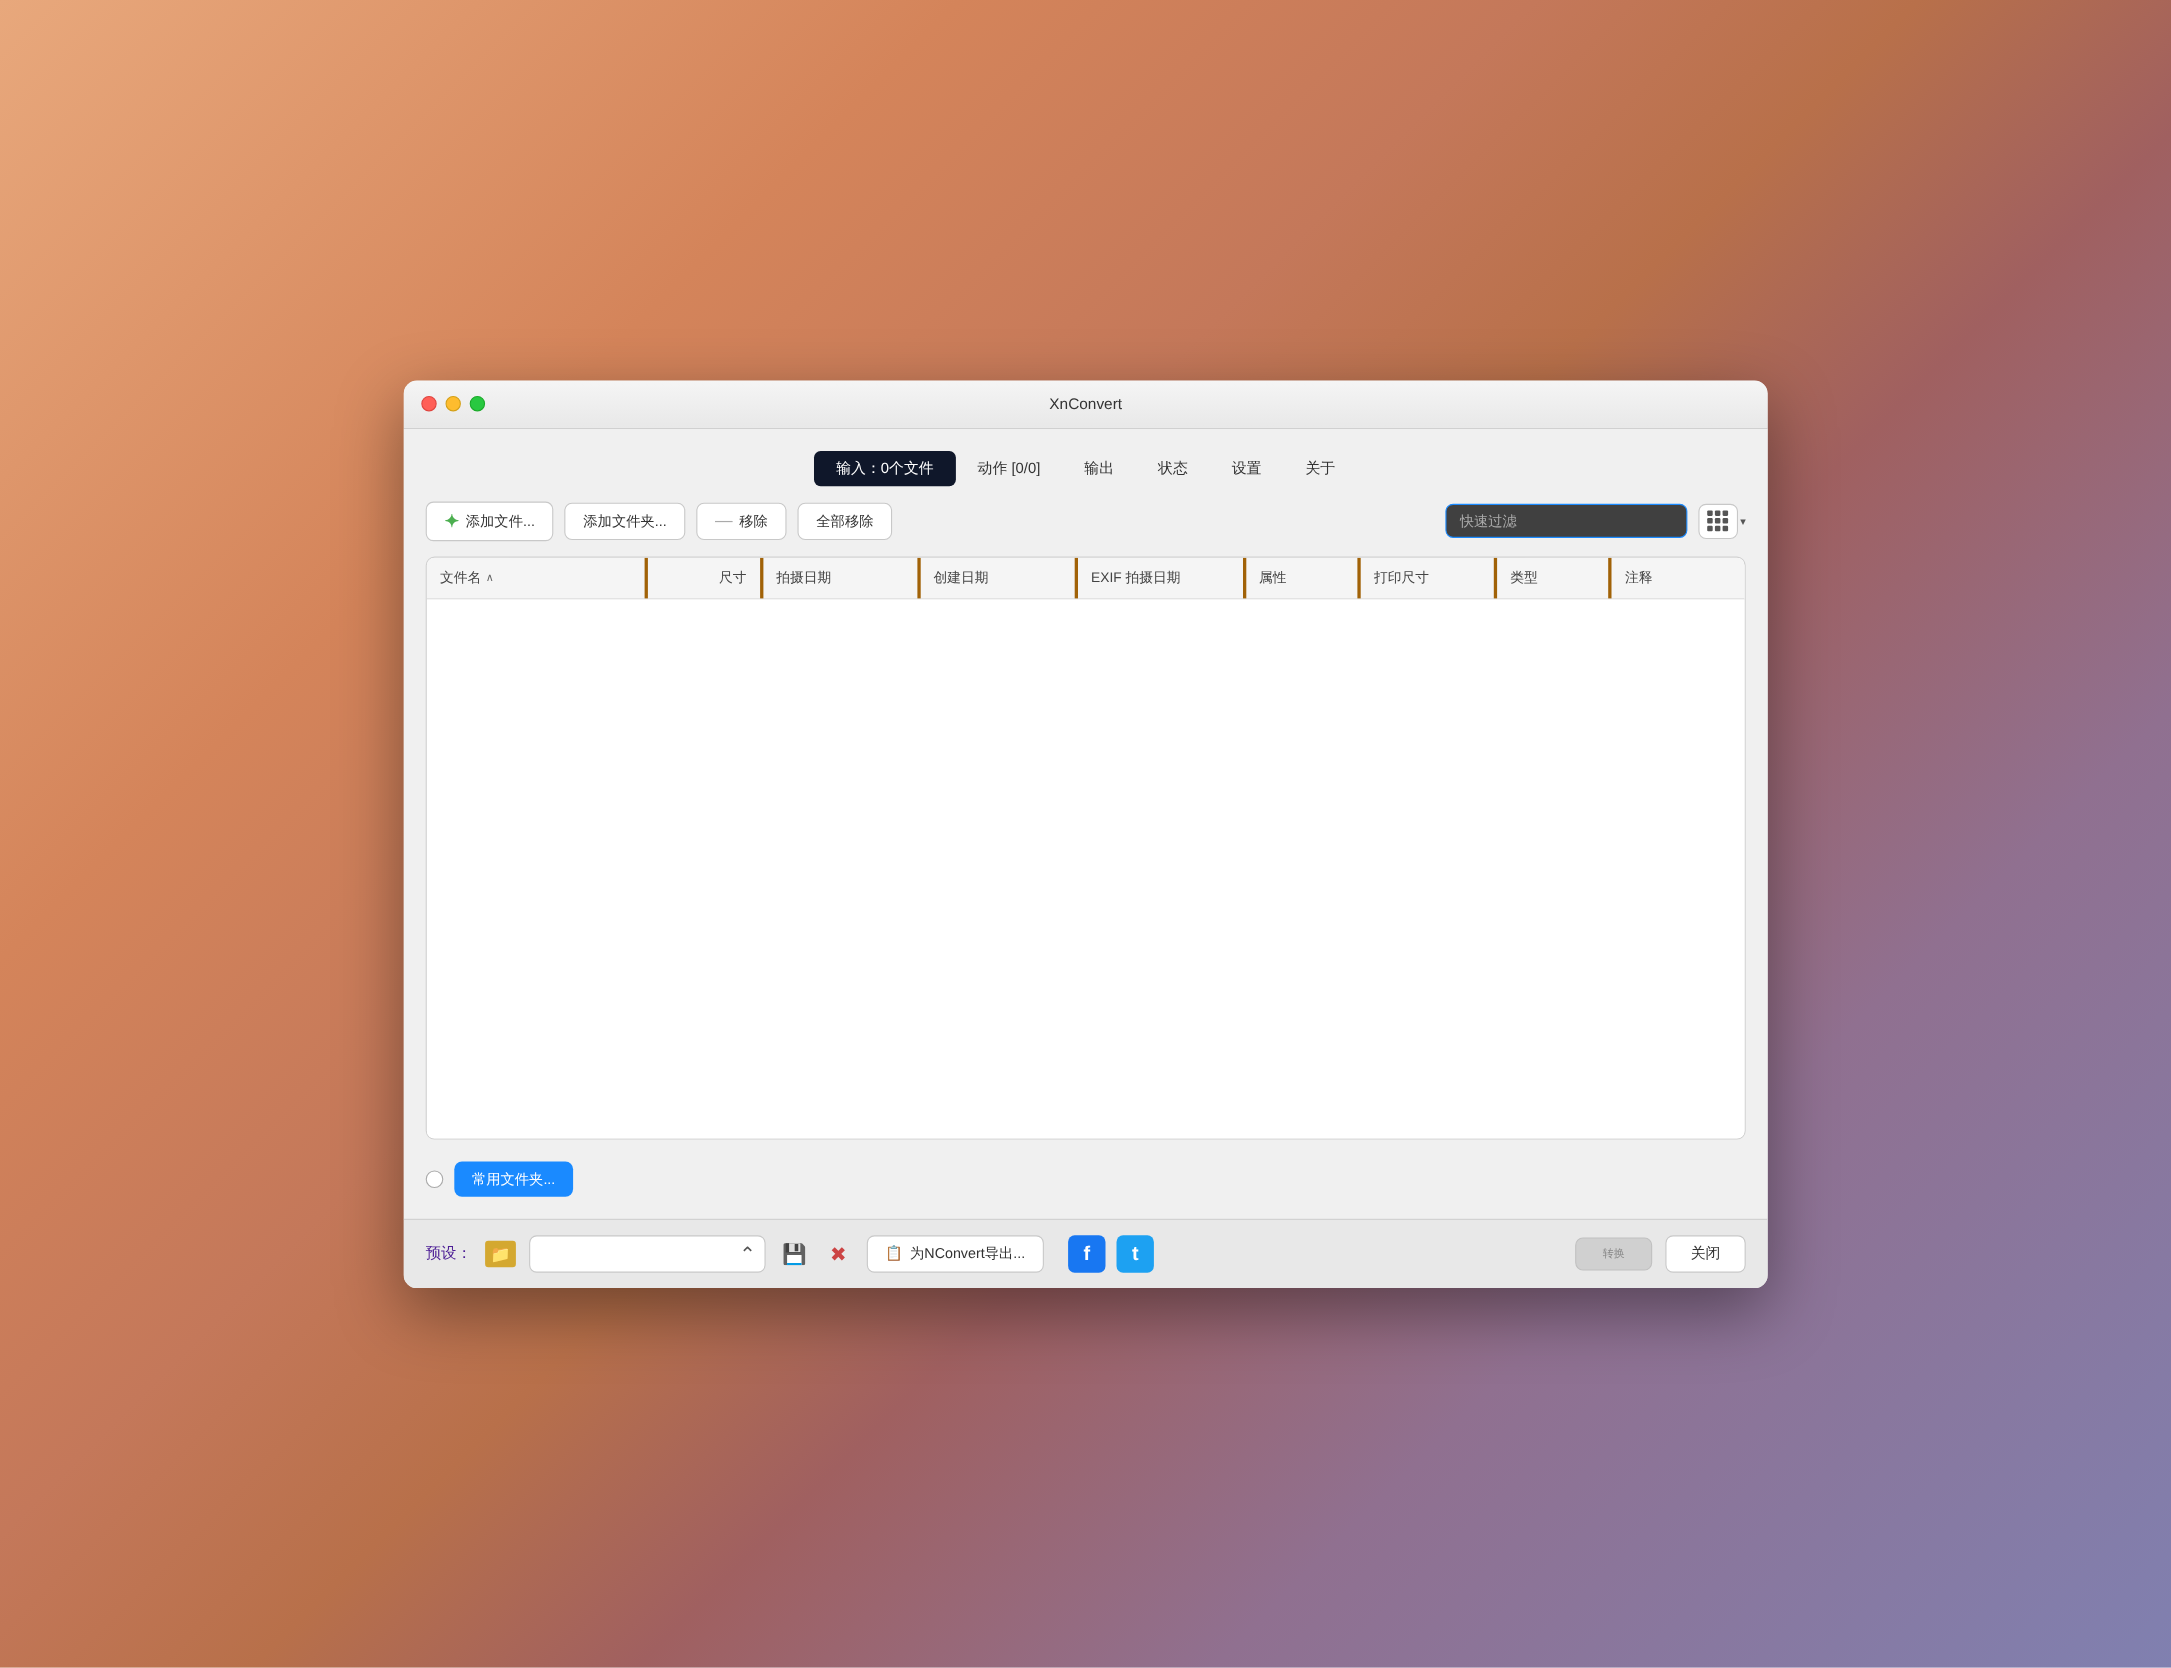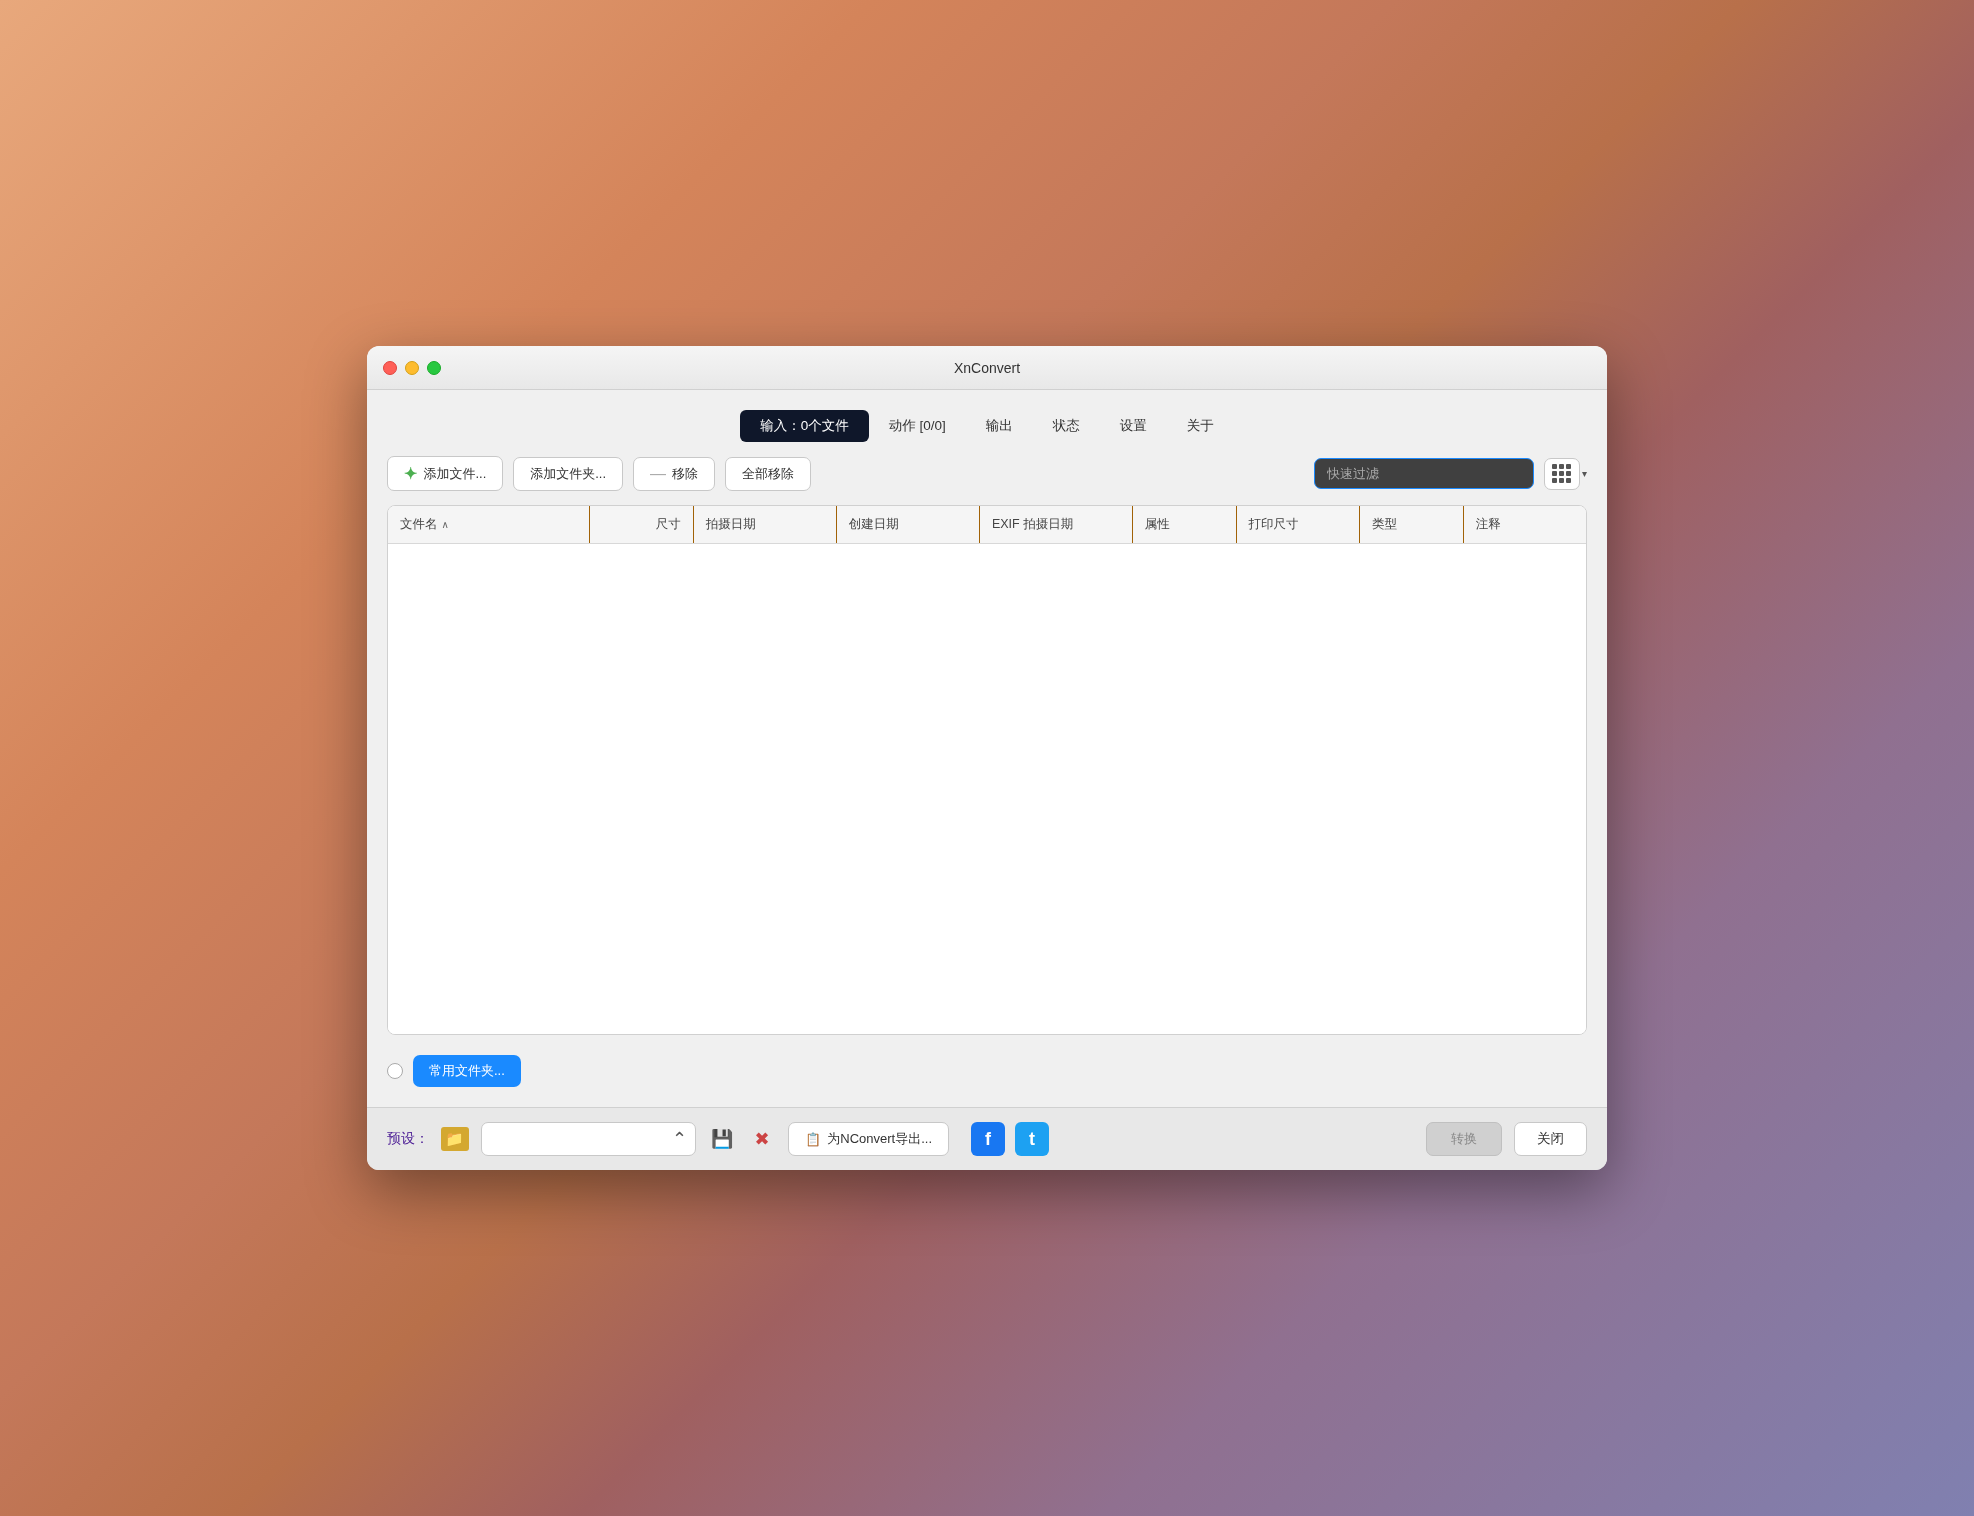--- a/index.html
+++ b/index.html
@@ -209,21 +209,21 @@
       background: #f5f5f5;
       border-bottom: 1px solid #d8d8d8;
       padding: 0;
     }
 
     .col-header {
       padding: 10px 12px;
       font-size: 12.5px;
       color: #444;
       font-weight: 500;
-      border-right: 1px solid #a16207;
+      border-right: 3px solid #a16207;
       white-space: nowrap;
       display: flex;
       align-items: center;
       gap: 4px;
     }
 
     .col-header:last-child {
       border-right: none;
     }
 
@@ -389,21 +389,21 @@
     .twitter-icon {
       background: #1da1f2;
       color: #fff;
     }
 
     .convert-btn {
       padding: 7px 24px;
       background: #d0d0d0;
       border: 1px solid #c0c0c0;
       border-radius: 7px;
-      font-size: 13px;
+      font-size: 10px;
       cursor: not-allowed;
       font-family: inherit;
       color: #888;
     }
 
     .close-btn {
       padding: 7px 22px;
       background: #fff;
       border: 1px solid #c8c8c8;
       border-radius: 7px;

